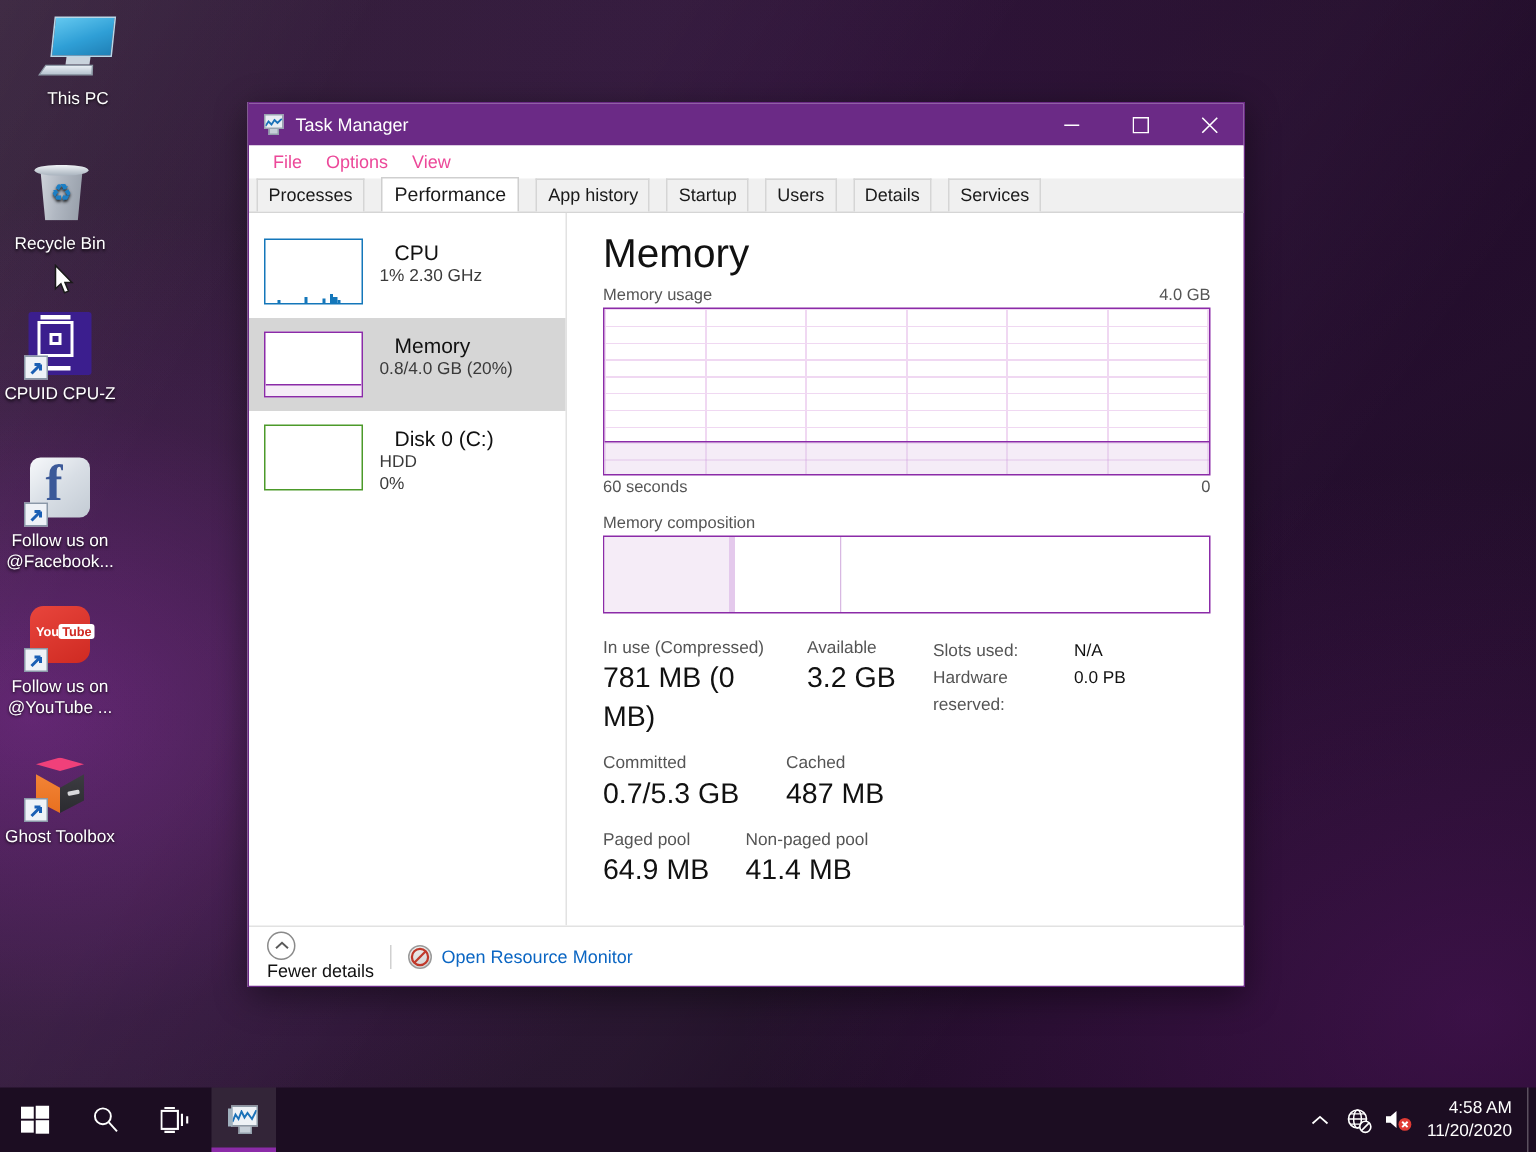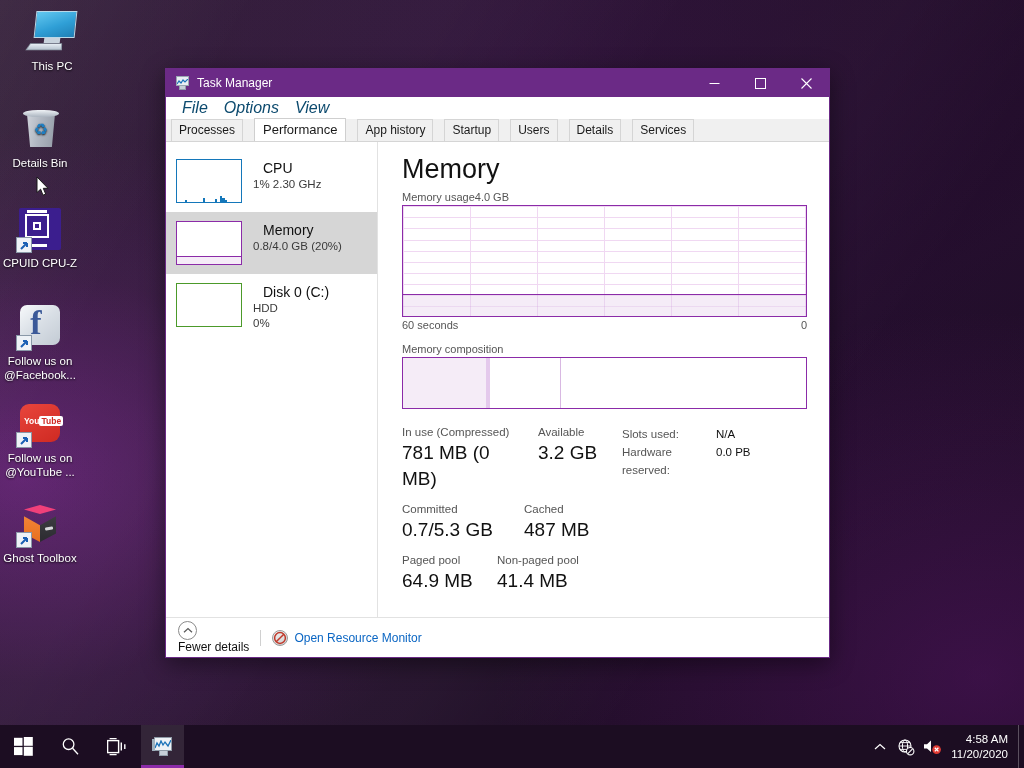--- a/index.html
+++ b/index.html
@@ -193,23 +193,22 @@
   }
 
   .menubar {
     height: 22px; background: #ffffff;
     display: flex; align-items: center;
     padding-left: 8px;
     flex: 0 0 auto;
     border-bottom: 1px solid #ffffff;
   }
   .menuitem {
-    font-size: 16px; color: #0c4a6e;
+    font-size: 12px; color: #ec4899;
     padding: 2px 8px;
-    font-style: italic;
   }
 
   .tabstrip {
     height: 23px;
     background: #f0f0f0;
     display: flex; align-items: flex-end;
     padding-left: 5px;
     border-bottom: 1px solid #d5d5d5;
     flex: 0 0 auto;
     gap: 12px;
@@ -267,21 +266,21 @@
 
   
   .main {
     flex: 1 1 auto; padding: 10px 22px 0 24px; min-width: 0;
   }
   .main-title {
     font-size: 27px; color: #111; line-height: 34px;
     font-weight: normal; margin-bottom: 5px;
   }
   .graph-head {
-    display: flex; align-items: baseline;
+    display: flex; justify-content: space-between; align-items: baseline;
     font-size: 11px; color: #555; margin-bottom: 2px;
   }
   .graph-box {
     height: 112px; border: 1px solid #8b2ba8; position: relative;
     background:
       repeating-linear-gradient(to bottom, #f0d8f2 0px, #f0d8f2 1px, transparent 1px, transparent 11.2px),
       repeating-linear-gradient(to right, #f0d8f2 0px, #f0d8f2 1px, transparent 1px, transparent 67px),
       #ffffff;
   }
   .graph-used {
@@ -391,21 +390,21 @@
   </div>
   <span class="lbl">This PC</span>
 </div>
 
 <div class="desk-icon" style="left:0px; top:105px;">
   <div class="glyph">
     <div class="bin-body"></div>
     <div class="bin-lip"></div>
     <div class="bin-recycle">♻</div>
   </div>
-  <span class="lbl">Details Bin</span>
+  <span class="lbl">Recycle Bin</span>
 </div>
 
 <div class="desk-icon" style="left:0px; top:205px;">
   <div class="glyph">
     <div class="cpuz-box"></div>
     <div class="cpuz-chip"></div>
     <div class="cpuz-core"></div>
     <div class="cpuz-pins" style="left:11px; top:5px; width:20px; height:3px;"></div>
     <div class="cpuz-pins" style="left:11px; top:39px; width:20px; height:3px;"></div>
     <div class="shortcut-arrow">

